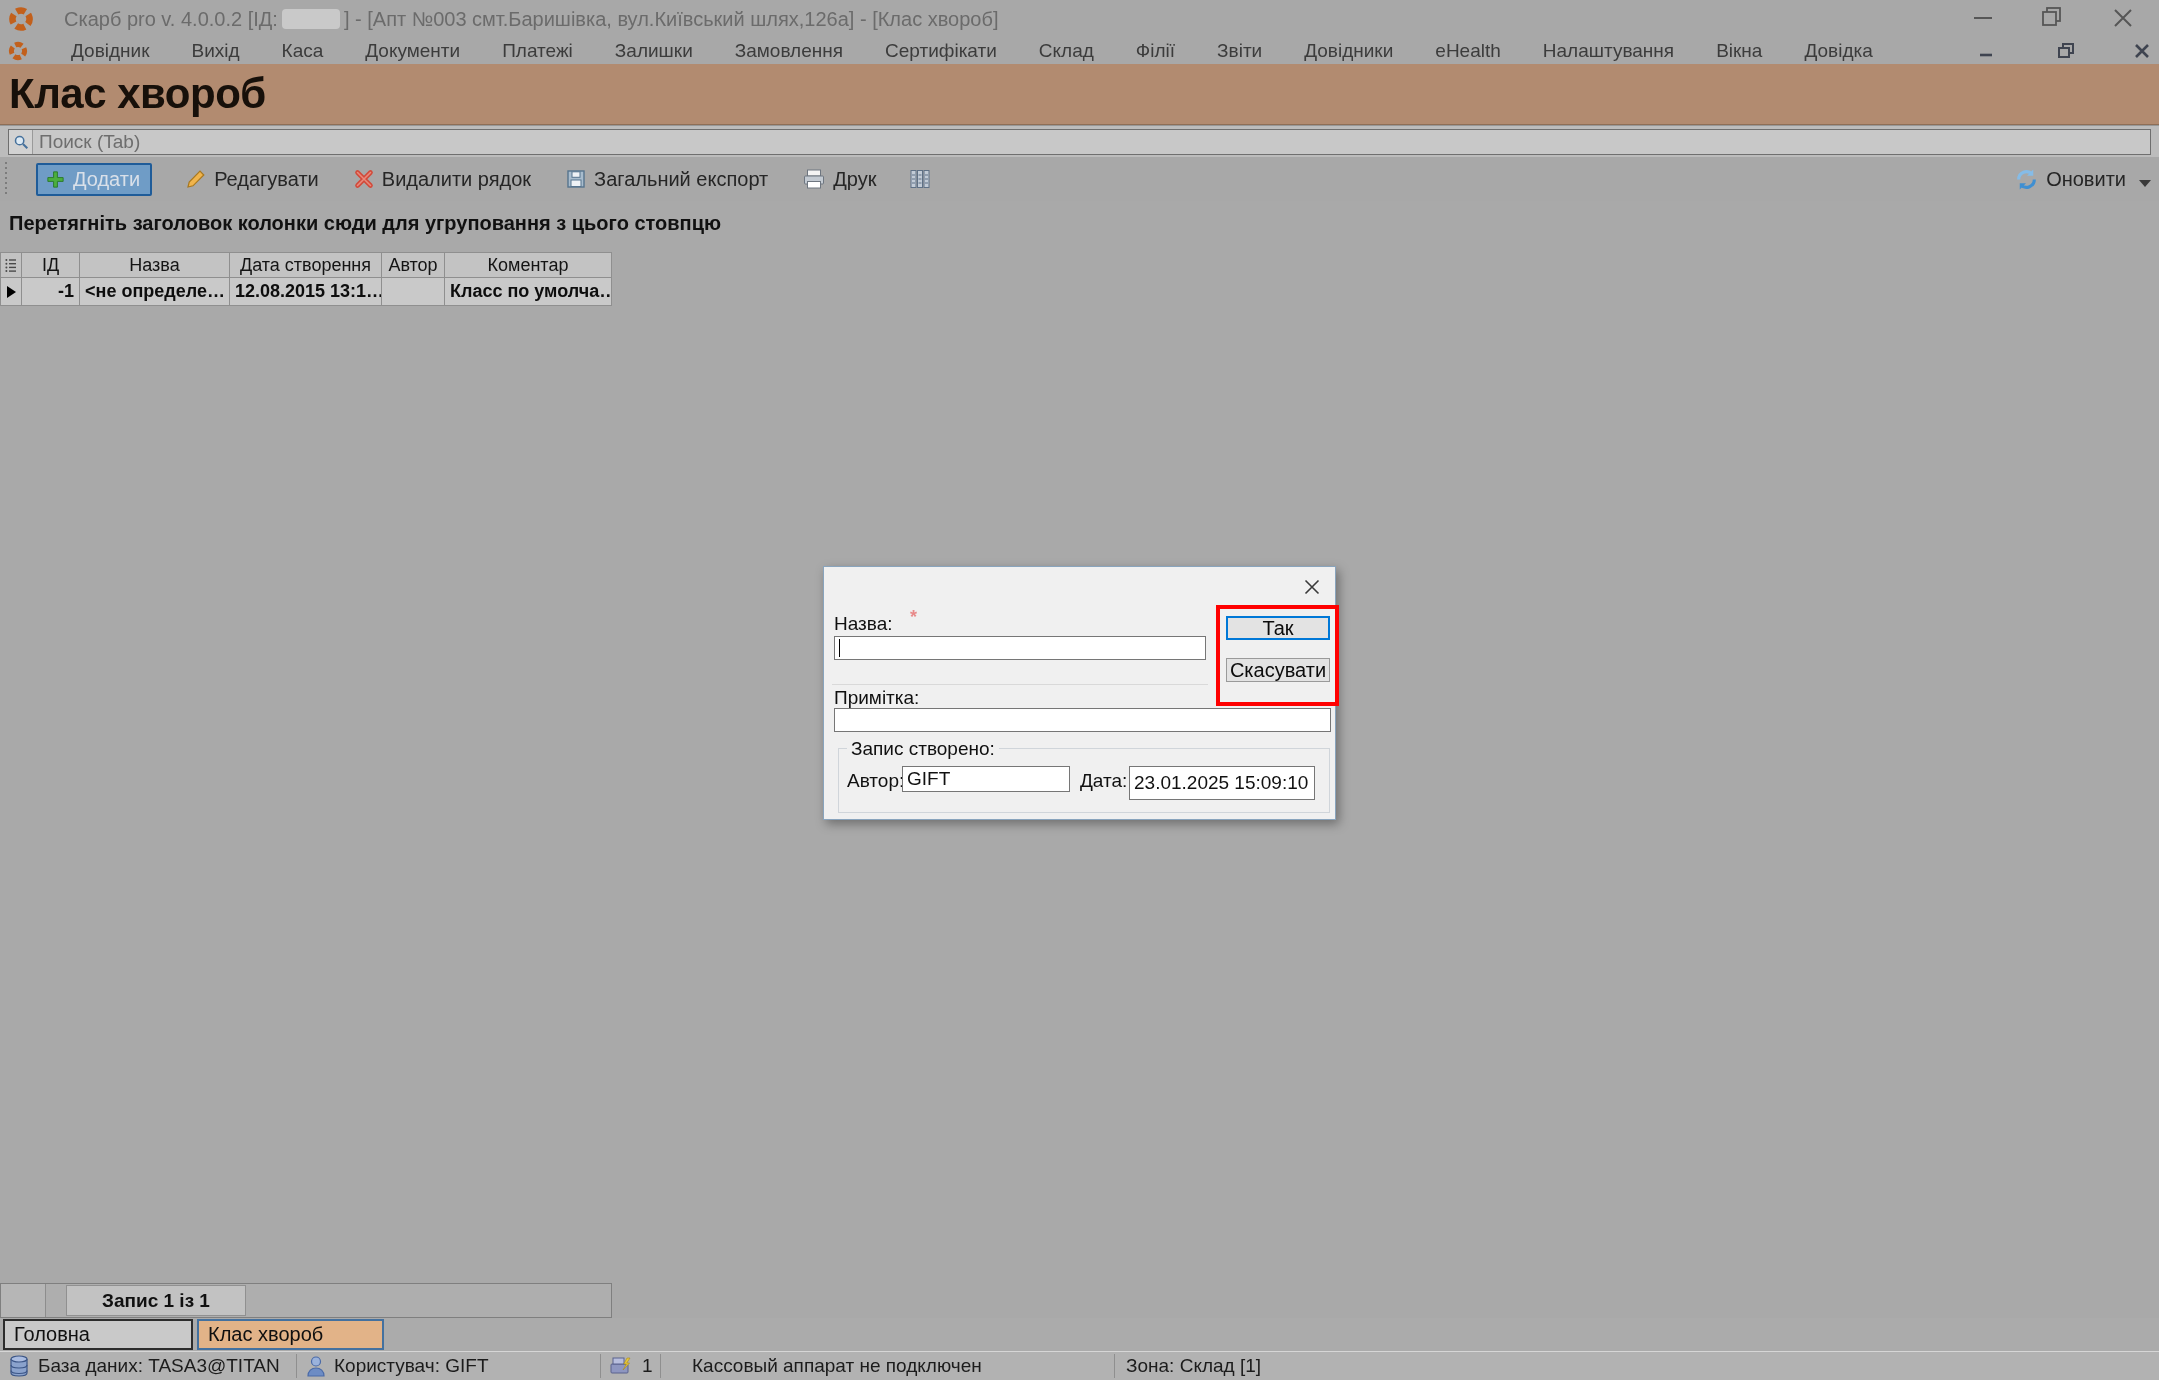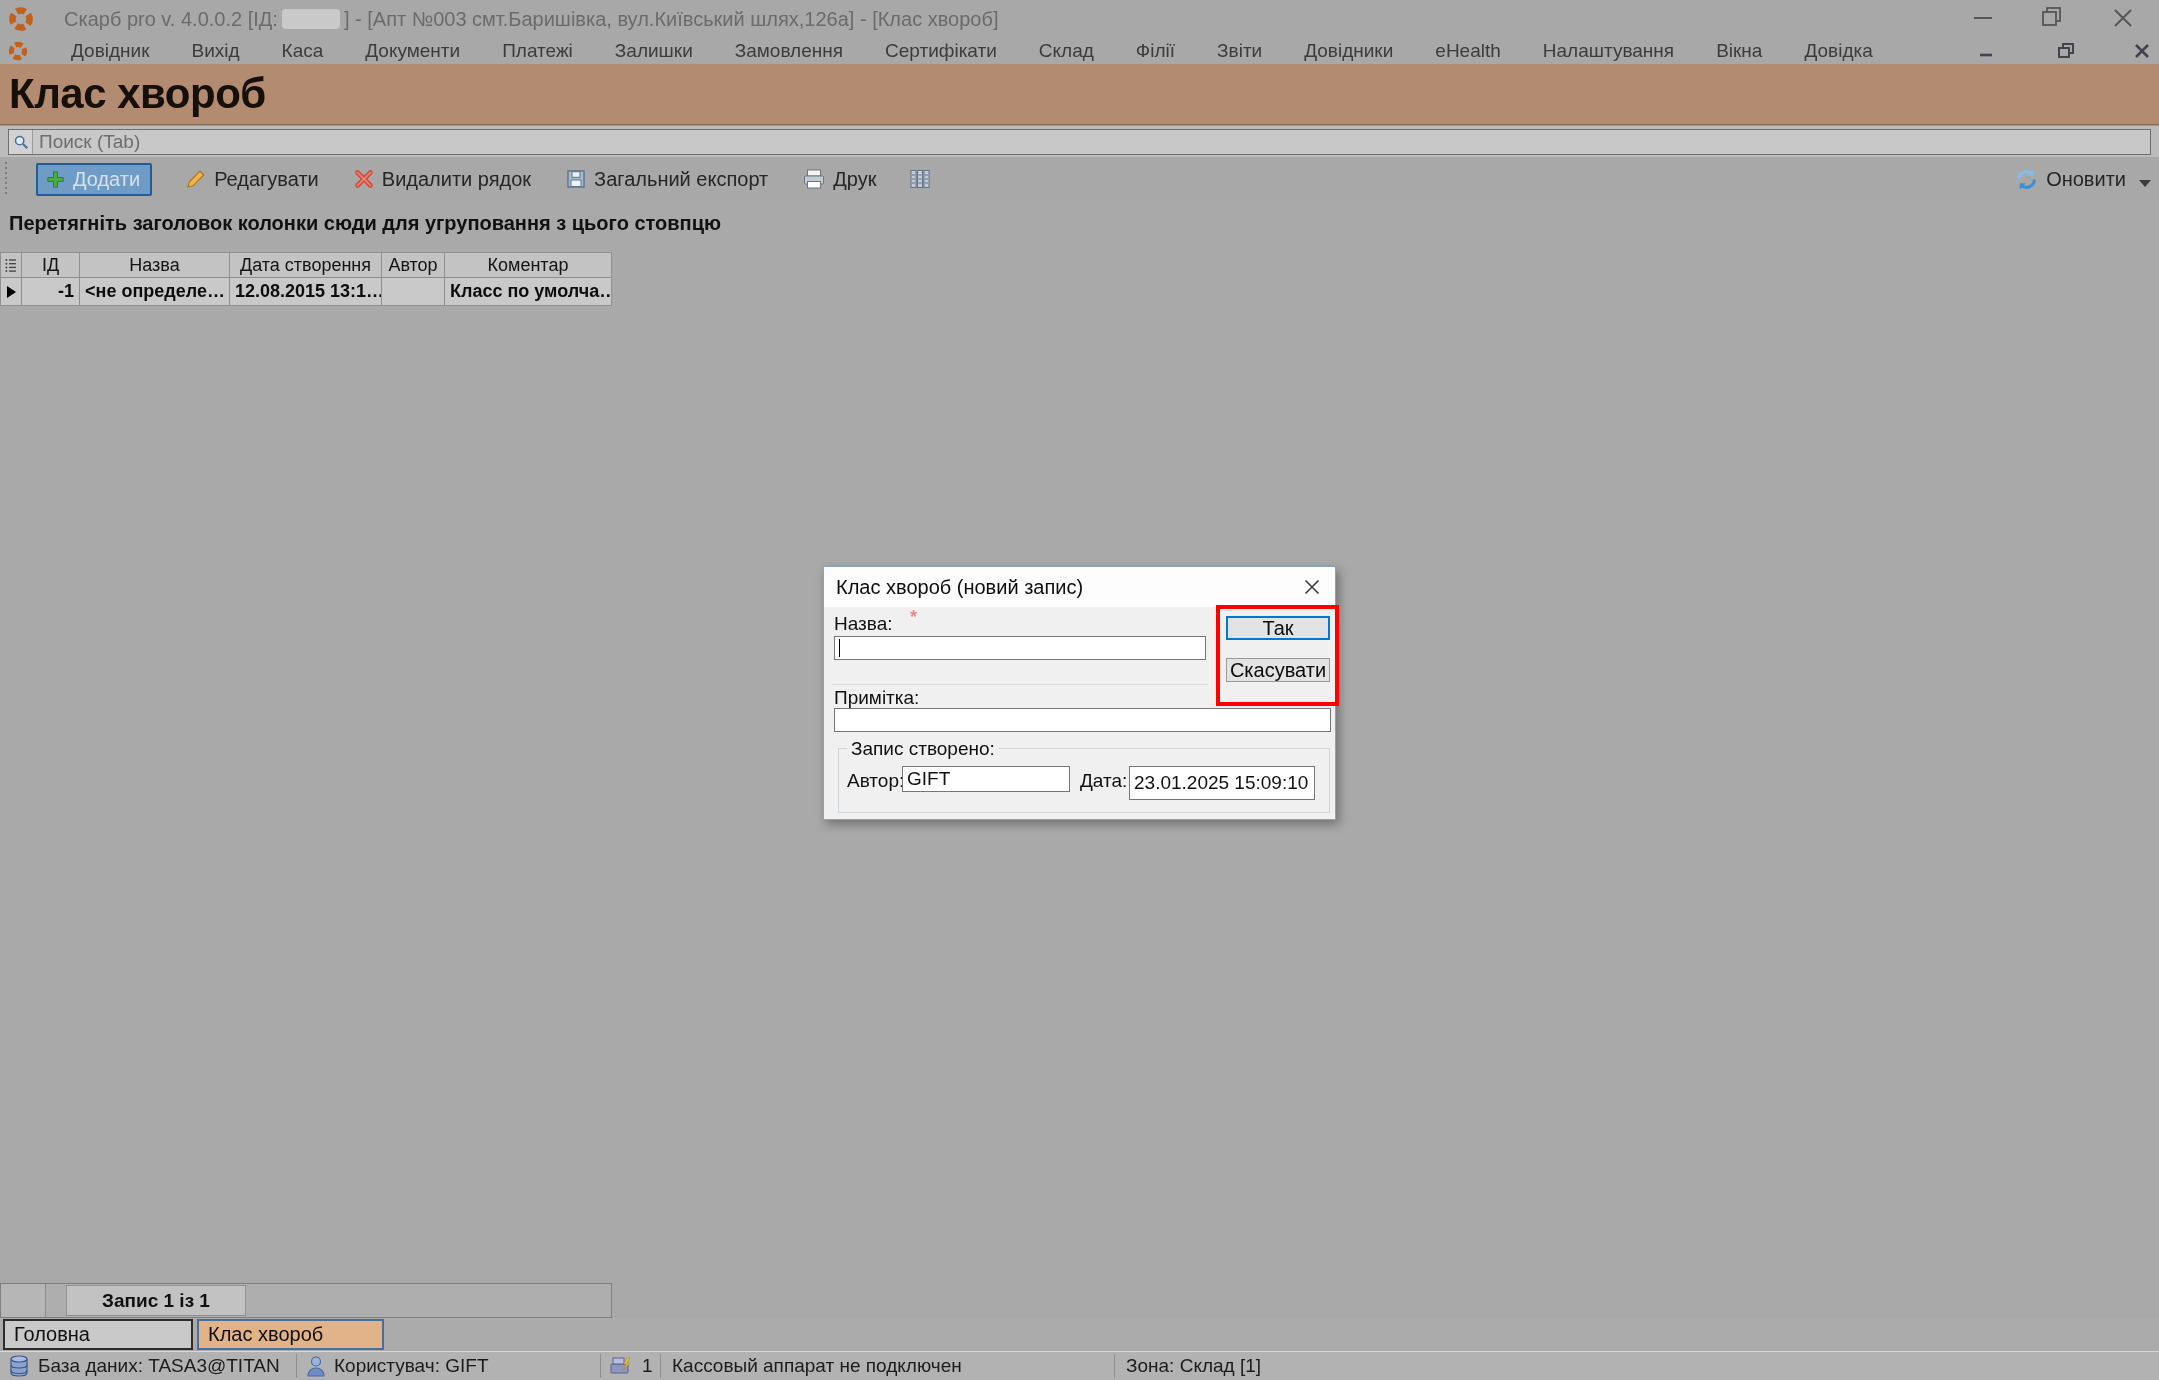--- a/index.html
+++ b/index.html
@@ -356,33 +356,30 @@
   <div class="st-sep" style="left:600px;"></div>
   <div class="st" style="left:608px;">
     <svg width="26" height="24" viewBox="0 0 26 24">
         <rect x="3" y="10" width="17" height="9" rx="1" fill="#8e96c0" stroke="#5a628e"></rect>
         <rect x="5" y="4" width="11" height="6" fill="#b8bedd" stroke="#5a628e"></rect>
         <path d="M19 4l-3.2 6h2.6L15 16l6.5-7h-2.7L22 4z" fill="#e8c83a" stroke="#a8881a" stroke-width="0.6"></path>
       </svg>
     <span>1</span>
   </div>
   <div class="st-sep" style="left:660px;"></div>
-  <div class="st" style="left:672px;">
+  <div class="st" style="left:692px;">
     <span>Кассовый аппарат не подключен</span>
   </div>
   <div class="st-sep" style="left:1114px;"></div>
   <div class="st" style="left:1126px;">
     <span>Зона: Склад [1]</span>
   </div>
 </div>
 
 <div class="abs dialog">
-  <div class="dlg-title">
-    <span>Клас хвороб (новий запис)</span>
-  </div>
   <div class="dlg-close">
     <svg width="22" height="22" viewBox="0 0 22 22">
         <path d="M4.5 4.5l13 13M17.5 4.5l-13 13" stroke="#3a3a3a" stroke-width="1.6"></path>
       </svg>
   </div>
 
   <div class="dlg-label" style="left:10px; top:46px;">Назва:</div>
   <div class="req-star">*</div>
   <input class="dlg-input" style="left: 10px; top: 69px; width: 372px; height: 24px;" value="">
   <div class="caret"></div>

